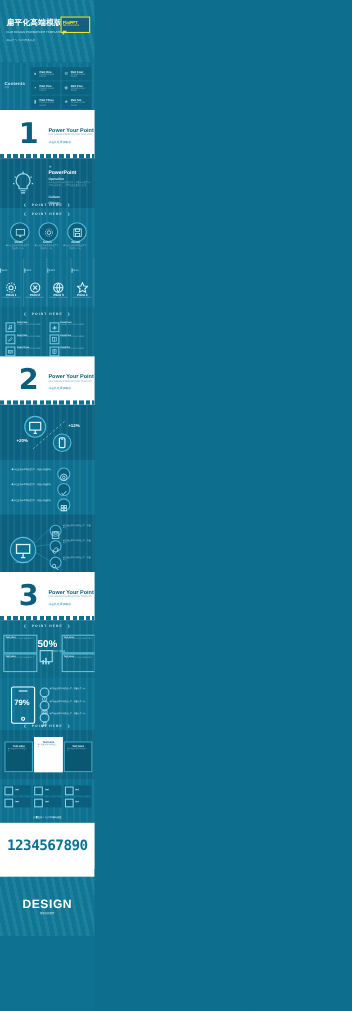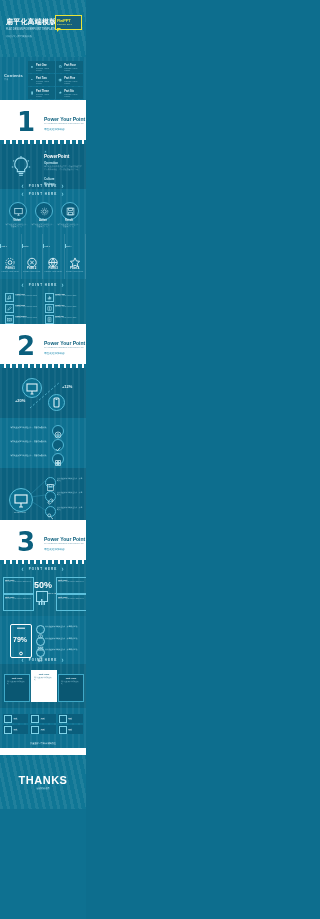--- a/index.html
+++ b/index.html
@@ -685,20 +685,23 @@
         <span class="bi"></span>
         <span class="bt">
             <b>Text</b>
             <span>HERE</span>
           </span>
       </div>
     </div>
     <div class="bank-note">矢量图标 / 可自由编辑颜色</div>
   </div>
 
+  <div class="slide nums">
+    <div class="row">1234567890</div>
+  </div>
 
   <div class="slide thanks stripes">
     <div class="thx-top"></div>
-    <div class="thx">THANKS</div>
+    <div class="thx">DESIGN</div>
     <div class="thx-sub">感谢您的观看</div>
   </div>
 
 </div>
 
 </body></html>

